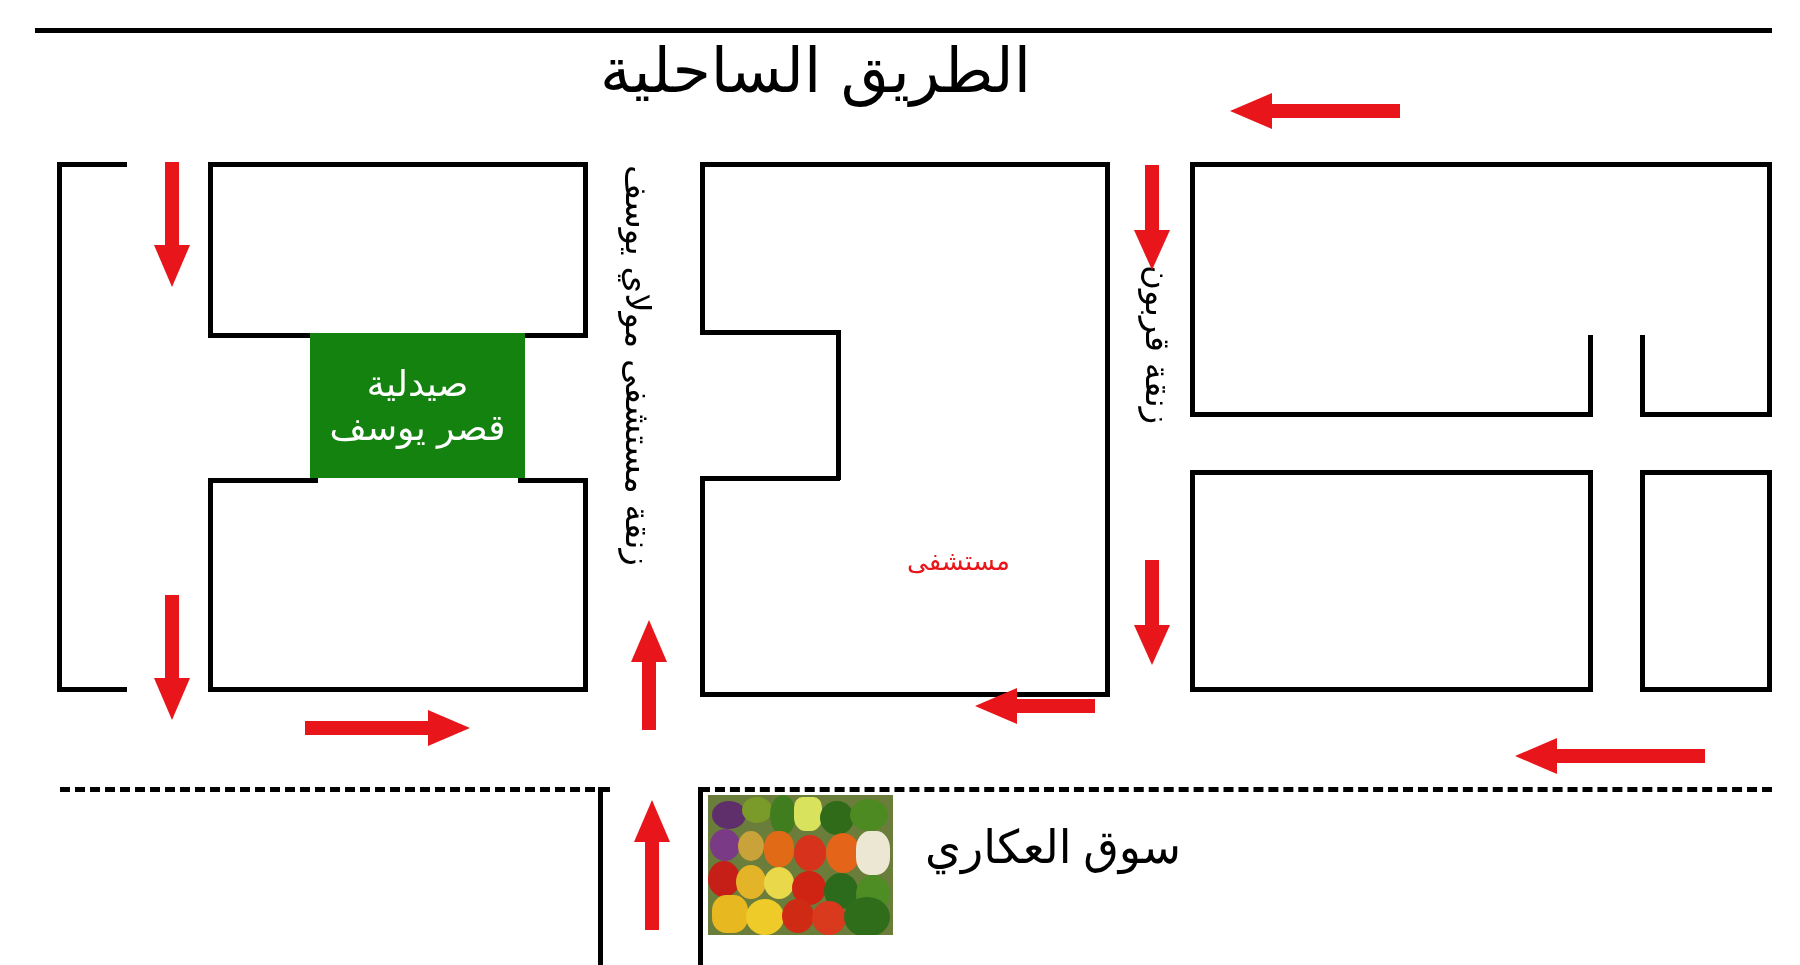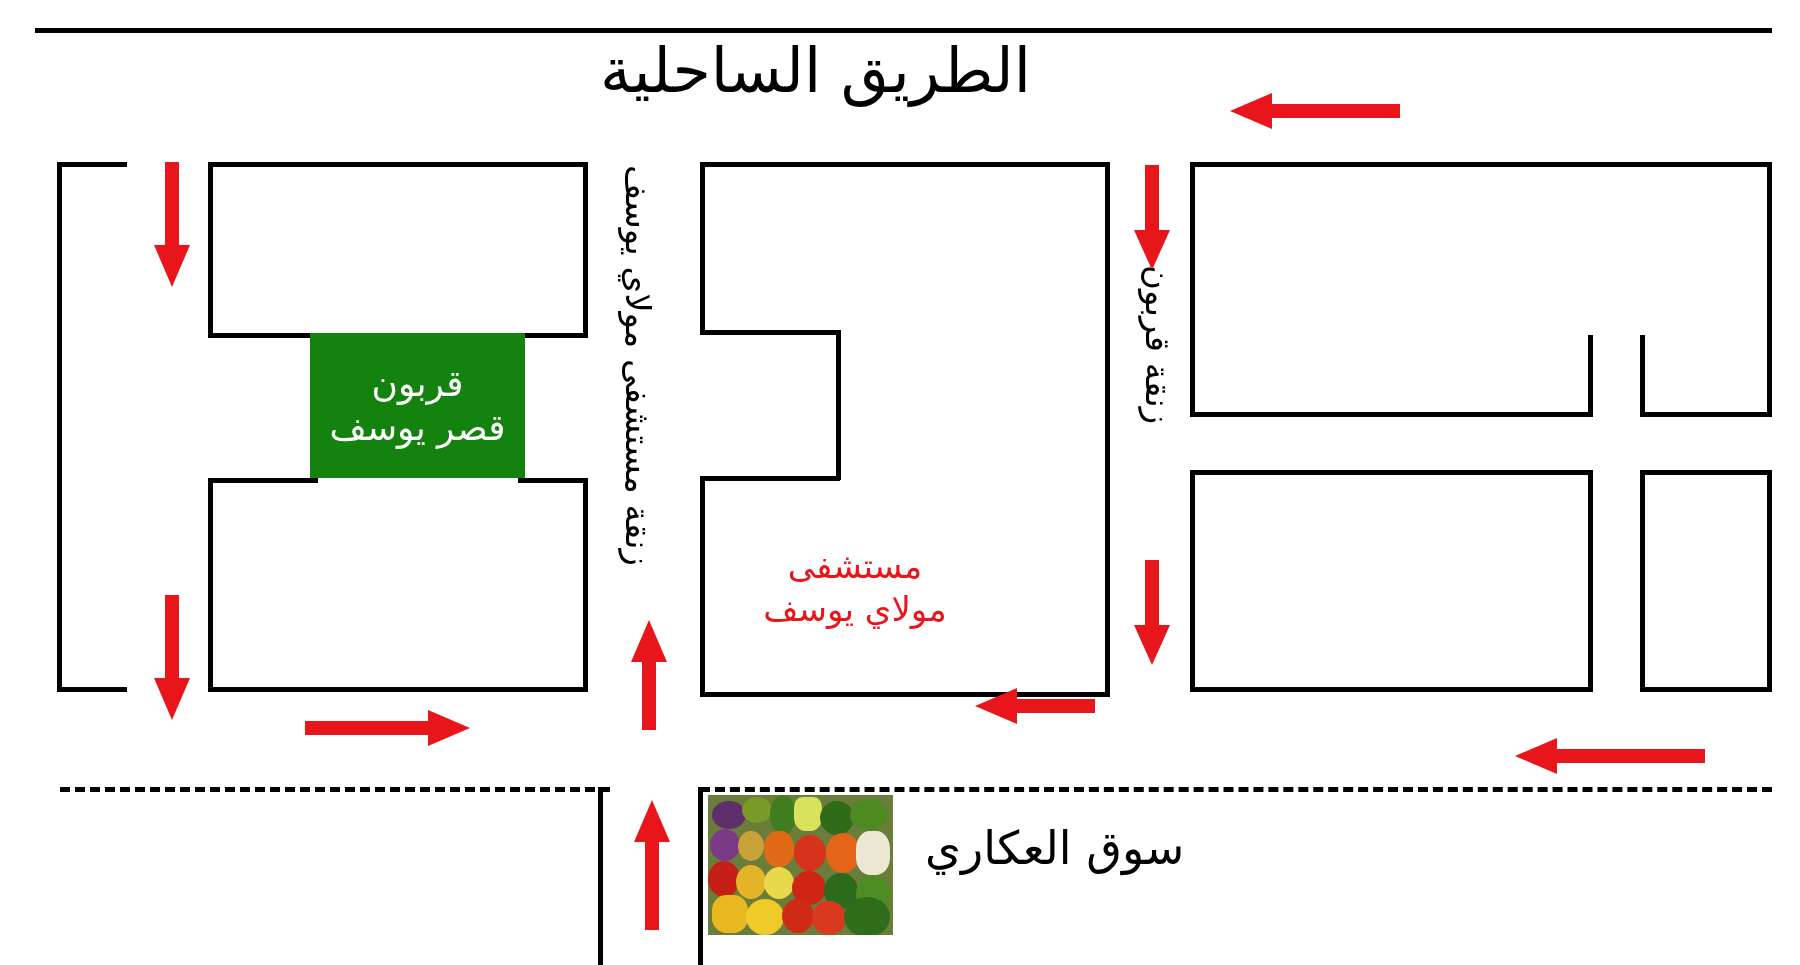--- a/index.html
+++ b/index.html
@@ -124,21 +124,21 @@
   <div class="line" style="left:57px; top:162px; width:70px; height:5px;"></div>
   <div class="line" style="left:57px; top:687px; width:70px; height:5px;"></div>
 
   <div class="line" style="left:208px; top:162px; width:380px; height:5px;"></div>
   <div class="line" style="left:208px; top:162px; width:5px; height:175px;"></div>
   <div class="line" style="left:208px; top:333px; width:110px; height:5px;"></div>
   <div class="line" style="left:583px; top:162px; width:5px; height:175px;"></div>
   <div class="line" style="left:518px; top:333px; width:70px; height:5px;"></div>
 
   <div class="pharmacy" style="left:310px; top:333px; width:215px; height:145px; font-size:36px;">
-    <span>قربون</span>
+    <span>صيدلية</span>
     <span>قصر يوسف</span>
   </div>
 
   <div class="line" style="left:208px; top:478px; width:110px; height:5px;"></div>
   <div class="line" style="left:518px; top:478px; width:70px; height:5px;"></div>
   <div class="line" style="left:208px; top:478px; width:5px; height:214px;"></div>
   <div class="line" style="left:583px; top:478px; width:5px; height:214px;"></div>
   <div class="line" style="left:208px; top:687px; width:380px; height:5px;"></div>
 
   <div class="arrow-v" style="left:155px; top:162px; width:34px; height:125px;">
@@ -164,23 +164,22 @@
 
   <div class="line" style="left:700px; top:162px; width:410px; height:5px;"></div>
   <div class="line" style="left:700px; top:162px; width:5px; height:170px;"></div>
   <div class="line" style="left:700px; top:330px; width:140px; height:5px;"></div>
   <div class="line" style="left:836px; top:330px; width:5px; height:150px;"></div>
   <div class="line" style="left:700px; top:476px; width:140px; height:5px;"></div>
   <div class="line" style="left:700px; top:476px; width:5px; height:220px;"></div>
   <div class="line" style="left:700px; top:692px; width:410px; height:5px;"></div>
   <div class="line" style="left:1105px; top:162px; width:5px; height:535px;"></div>
 
-  <div class="red-label" style="left:700px; top:545px; width:310px; font-size:34px;">
+  <div class="red-label" style="left:700px; top:545px; width:310px; font-size:26px;text-align:right;">
     <div>مستشفى</div>
-    <div>مولاي يوسف</div>
   </div>
 
   <div class="arrow-h" style="left:975px; top:690px; width:120px; height:32px;">
     <div class="stem" style="right:0; width:82px; height:14px;"></div>
     <div class="head" style="left:0; border-top:18px solid transparent; border-bottom:18px solid transparent; border-right:42px solid #e8161a;"></div>
   </div>
 
   <div class="vert-label" style="left:1175px; top:265px; font-size:34px; transform: rotate(90deg);">زنقة قربون</div>
 
   <div class="arrow-v" style="left:1135px; top:165px; width:34px; height:105px;">
@@ -247,16 +246,16 @@
     <div class="veg" style="left:84px; top:76px;  width:34px; height:34px; background:#cf2414;"></div>
     <div class="veg" style="left:116px;top:78px;  width:34px; height:36px; background:#2d6b1c;"></div>
     <div class="veg" style="left:148px;top:80px;  width:34px; height:38px; background:#4e8c24;"></div>
     <div class="veg" style="left:4px;  top:100px; width:36px; height:38px; background:#e8b820; border-radius:40%;"></div>
     <div class="veg" style="left:38px; top:104px; width:38px; height:36px; background:#efcb2a;"></div>
     <div class="veg" style="left:74px; top:104px; width:32px; height:34px; background:#cf2a14;"></div>
     <div class="veg" style="left:104px;top:106px; width:34px; height:34px; background:#d9391c;"></div>
     <div class="veg" style="left:136px;top:102px; width:46px; height:40px; background:#2f6d1a;"></div>
   </div>
 
-  <div class="road-label" style="left:925px; top:825px; font-size:46px;">سوق العكاري</div>
+  <div class="road-label" style="left:925px; top:825px; font-size:46px;font-family:Liberation Serif, serif;">سوق العكاري</div>
 
 
 </div>
 
 </body></html>

